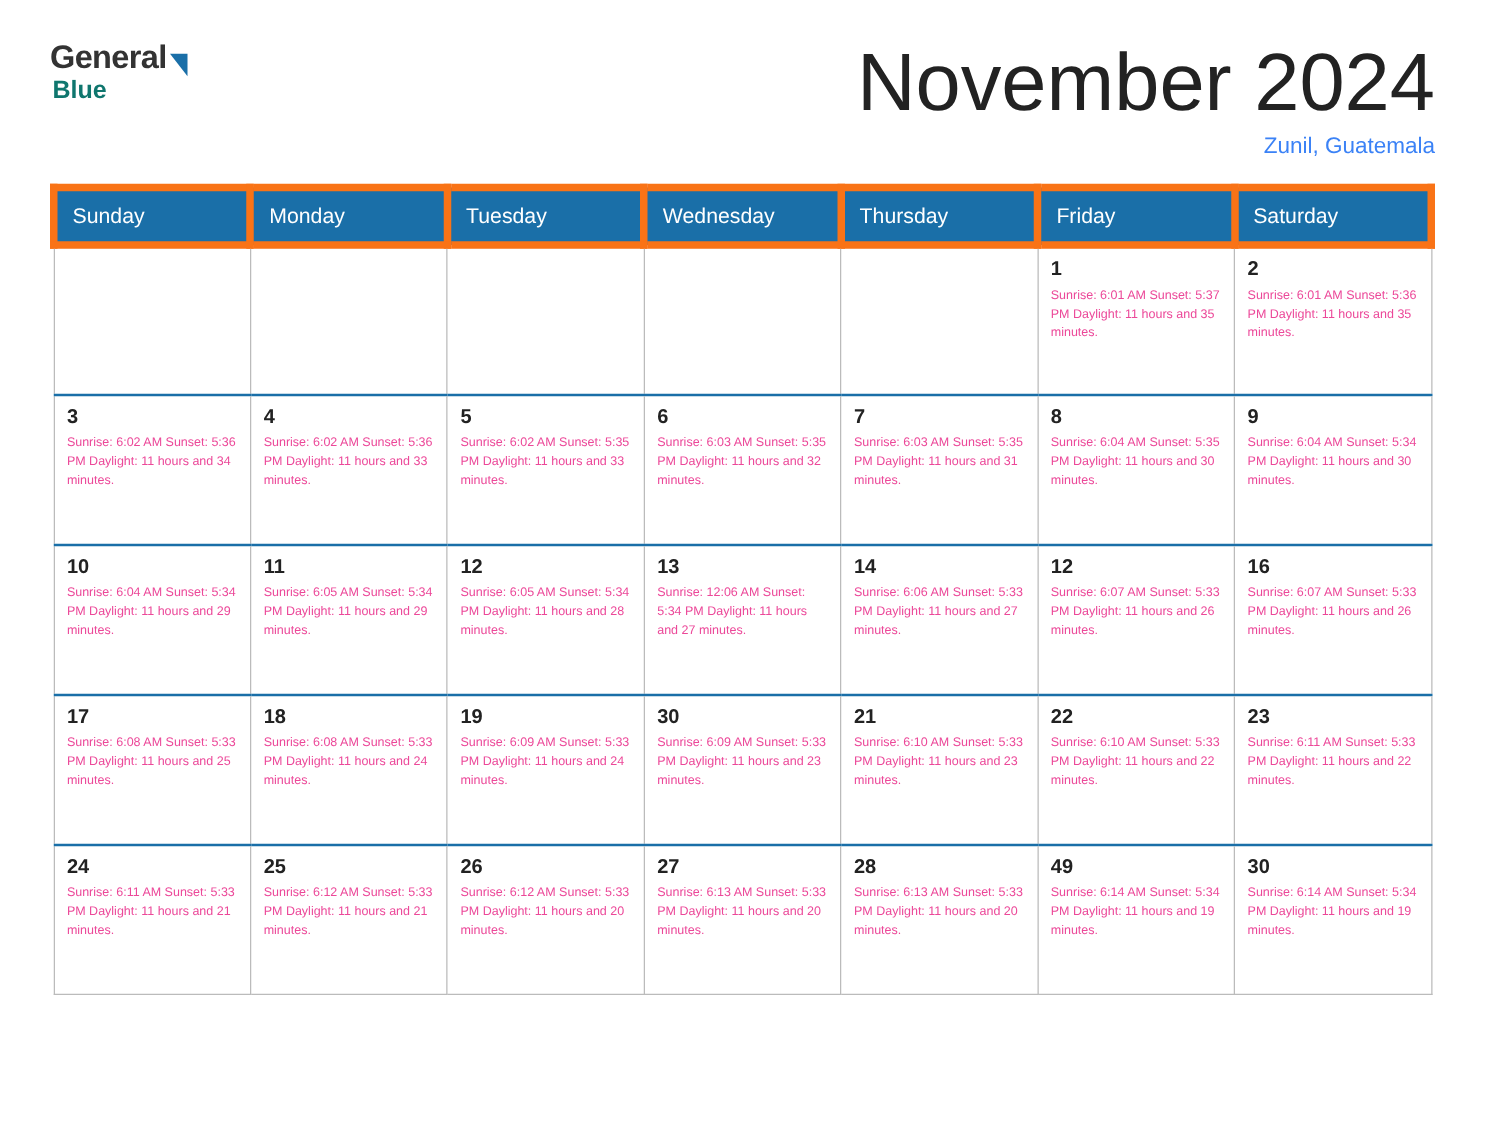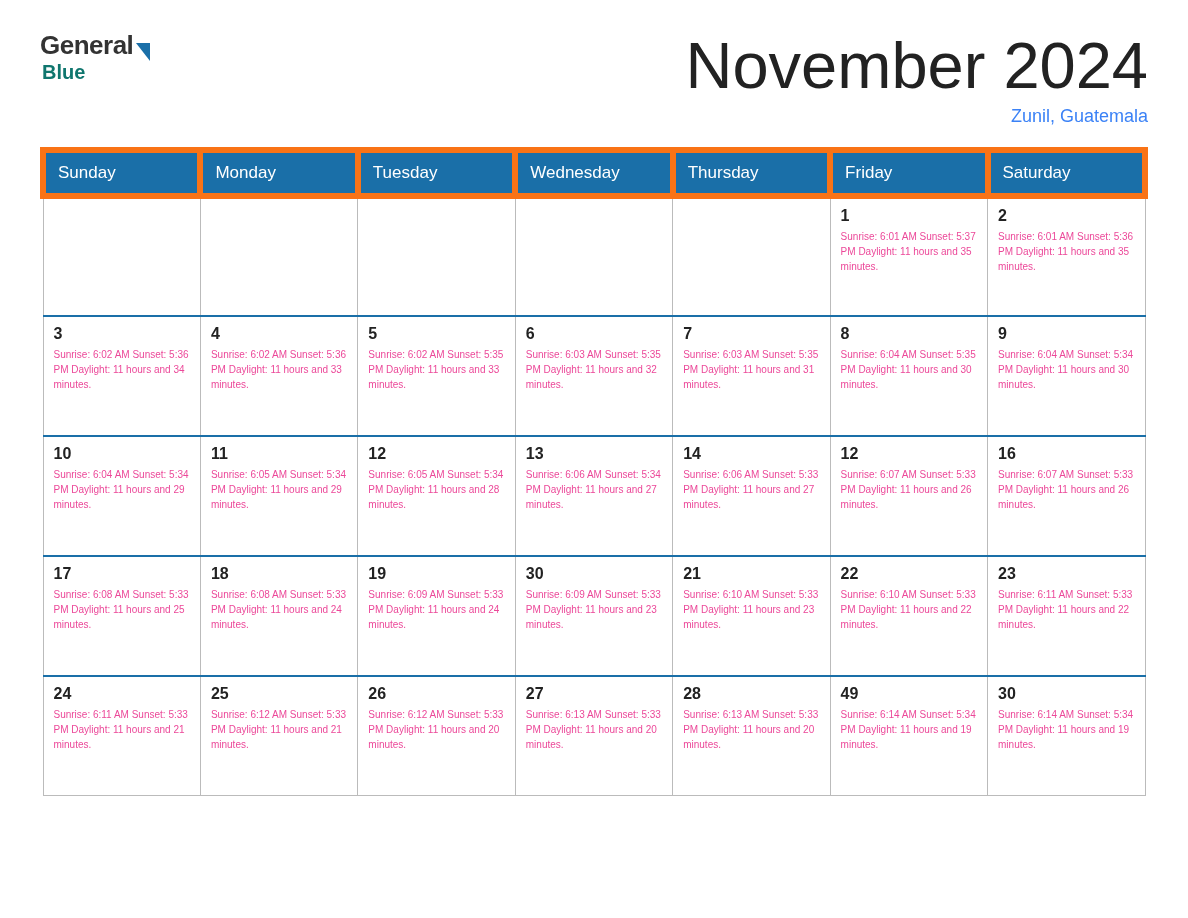--- a/index.html
+++ b/index.html
@@ -218,21 +218,21 @@
 Daylight: 11 hours and 29 minutes.</div>
         </td>
         <td>
           <span class="day-number">12</span>
           <div class="day-info">Sunrise: 6:05 AM
 Sunset: 5:34 PM
 Daylight: 11 hours and 28 minutes.</div>
         </td>
         <td>
           <span class="day-number">13</span>
-          <div class="day-info">Sunrise: 6:06 AM
+          <div class="day-info">Sunrise: 12:06 AM
 Sunset: 5:34 PM
 Daylight: 11 hours and 27 minutes.</div>
         </td>
         <td>
           <span class="day-number">14</span>
           <div class="day-info">Sunrise: 6:06 AM
 Sunset: 5:33 PM
 Daylight: 11 hours and 27 minutes.</div>
         </td>
         <td>

